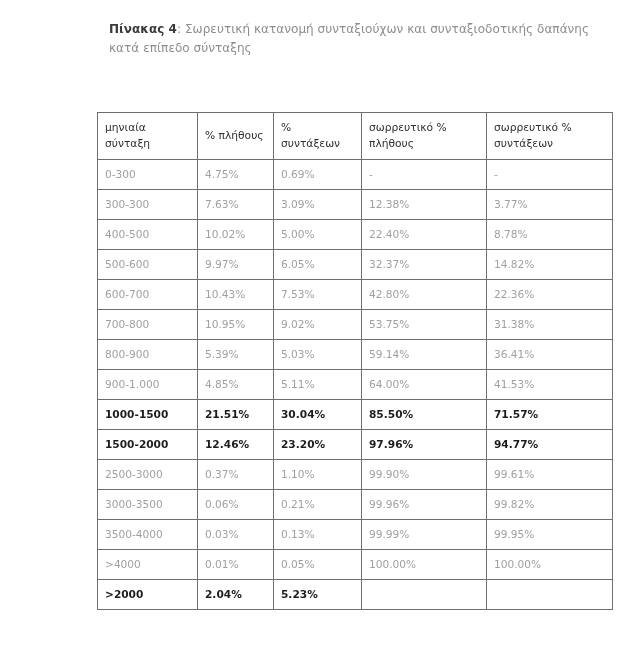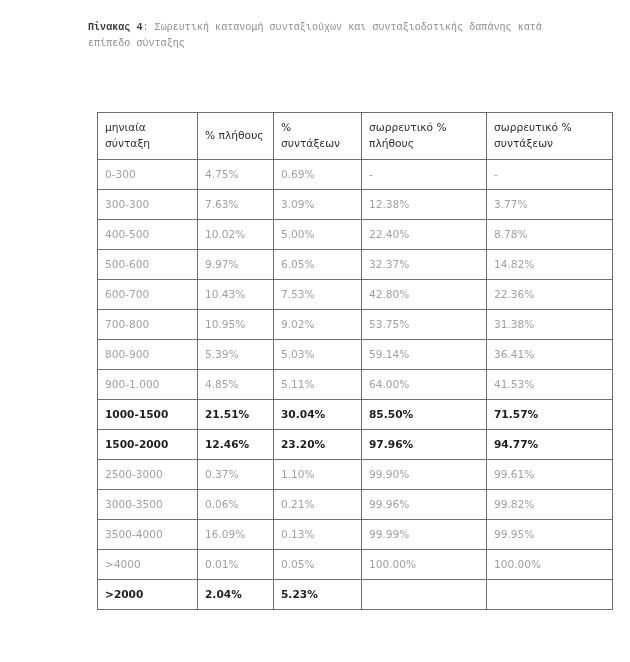--- a/index.html
+++ b/index.html
@@ -17,28 +17,27 @@
   .page {
     position: relative;
     width: 630px;
     height: 662px;
     box-sizing: border-box;
   }
 
   
   .caption {
     position: absolute;
-    left: 88px;
+    left: 109px;
     top: 20px;
     width: 487px;
-    font-size: 10px;
+    font-size: 12px;
     line-height: 1.62;
     color: #8a8a8a;
     letter-spacing: 0.05px;
-    font-family: Liberation Mono, monospace;
   }
   .caption-label {
     font-weight: bold;
     color: #3b3b3b;
   }
   .caption-text {
     color: #8d8d8d;
   }
 
   
@@ -206,21 +205,21 @@
           </tr>
           <tr>
             <td>3000-3500</td>
             <td>0.06%</td>
             <td>0.21%</td>
             <td>99.96%</td>
             <td>99.82%</td>
           </tr>
           <tr>
             <td>3500-4000</td>
-            <td>16.09%</td>
+            <td>0.03%</td>
             <td>0.13%</td>
             <td>99.99%</td>
             <td>99.95%</td>
           </tr>
           <tr>
             <td>&gt;4000</td>
             <td>0.01%</td>
             <td>0.05%</td>
             <td>100.00%</td>
             <td>100.00%</td>

